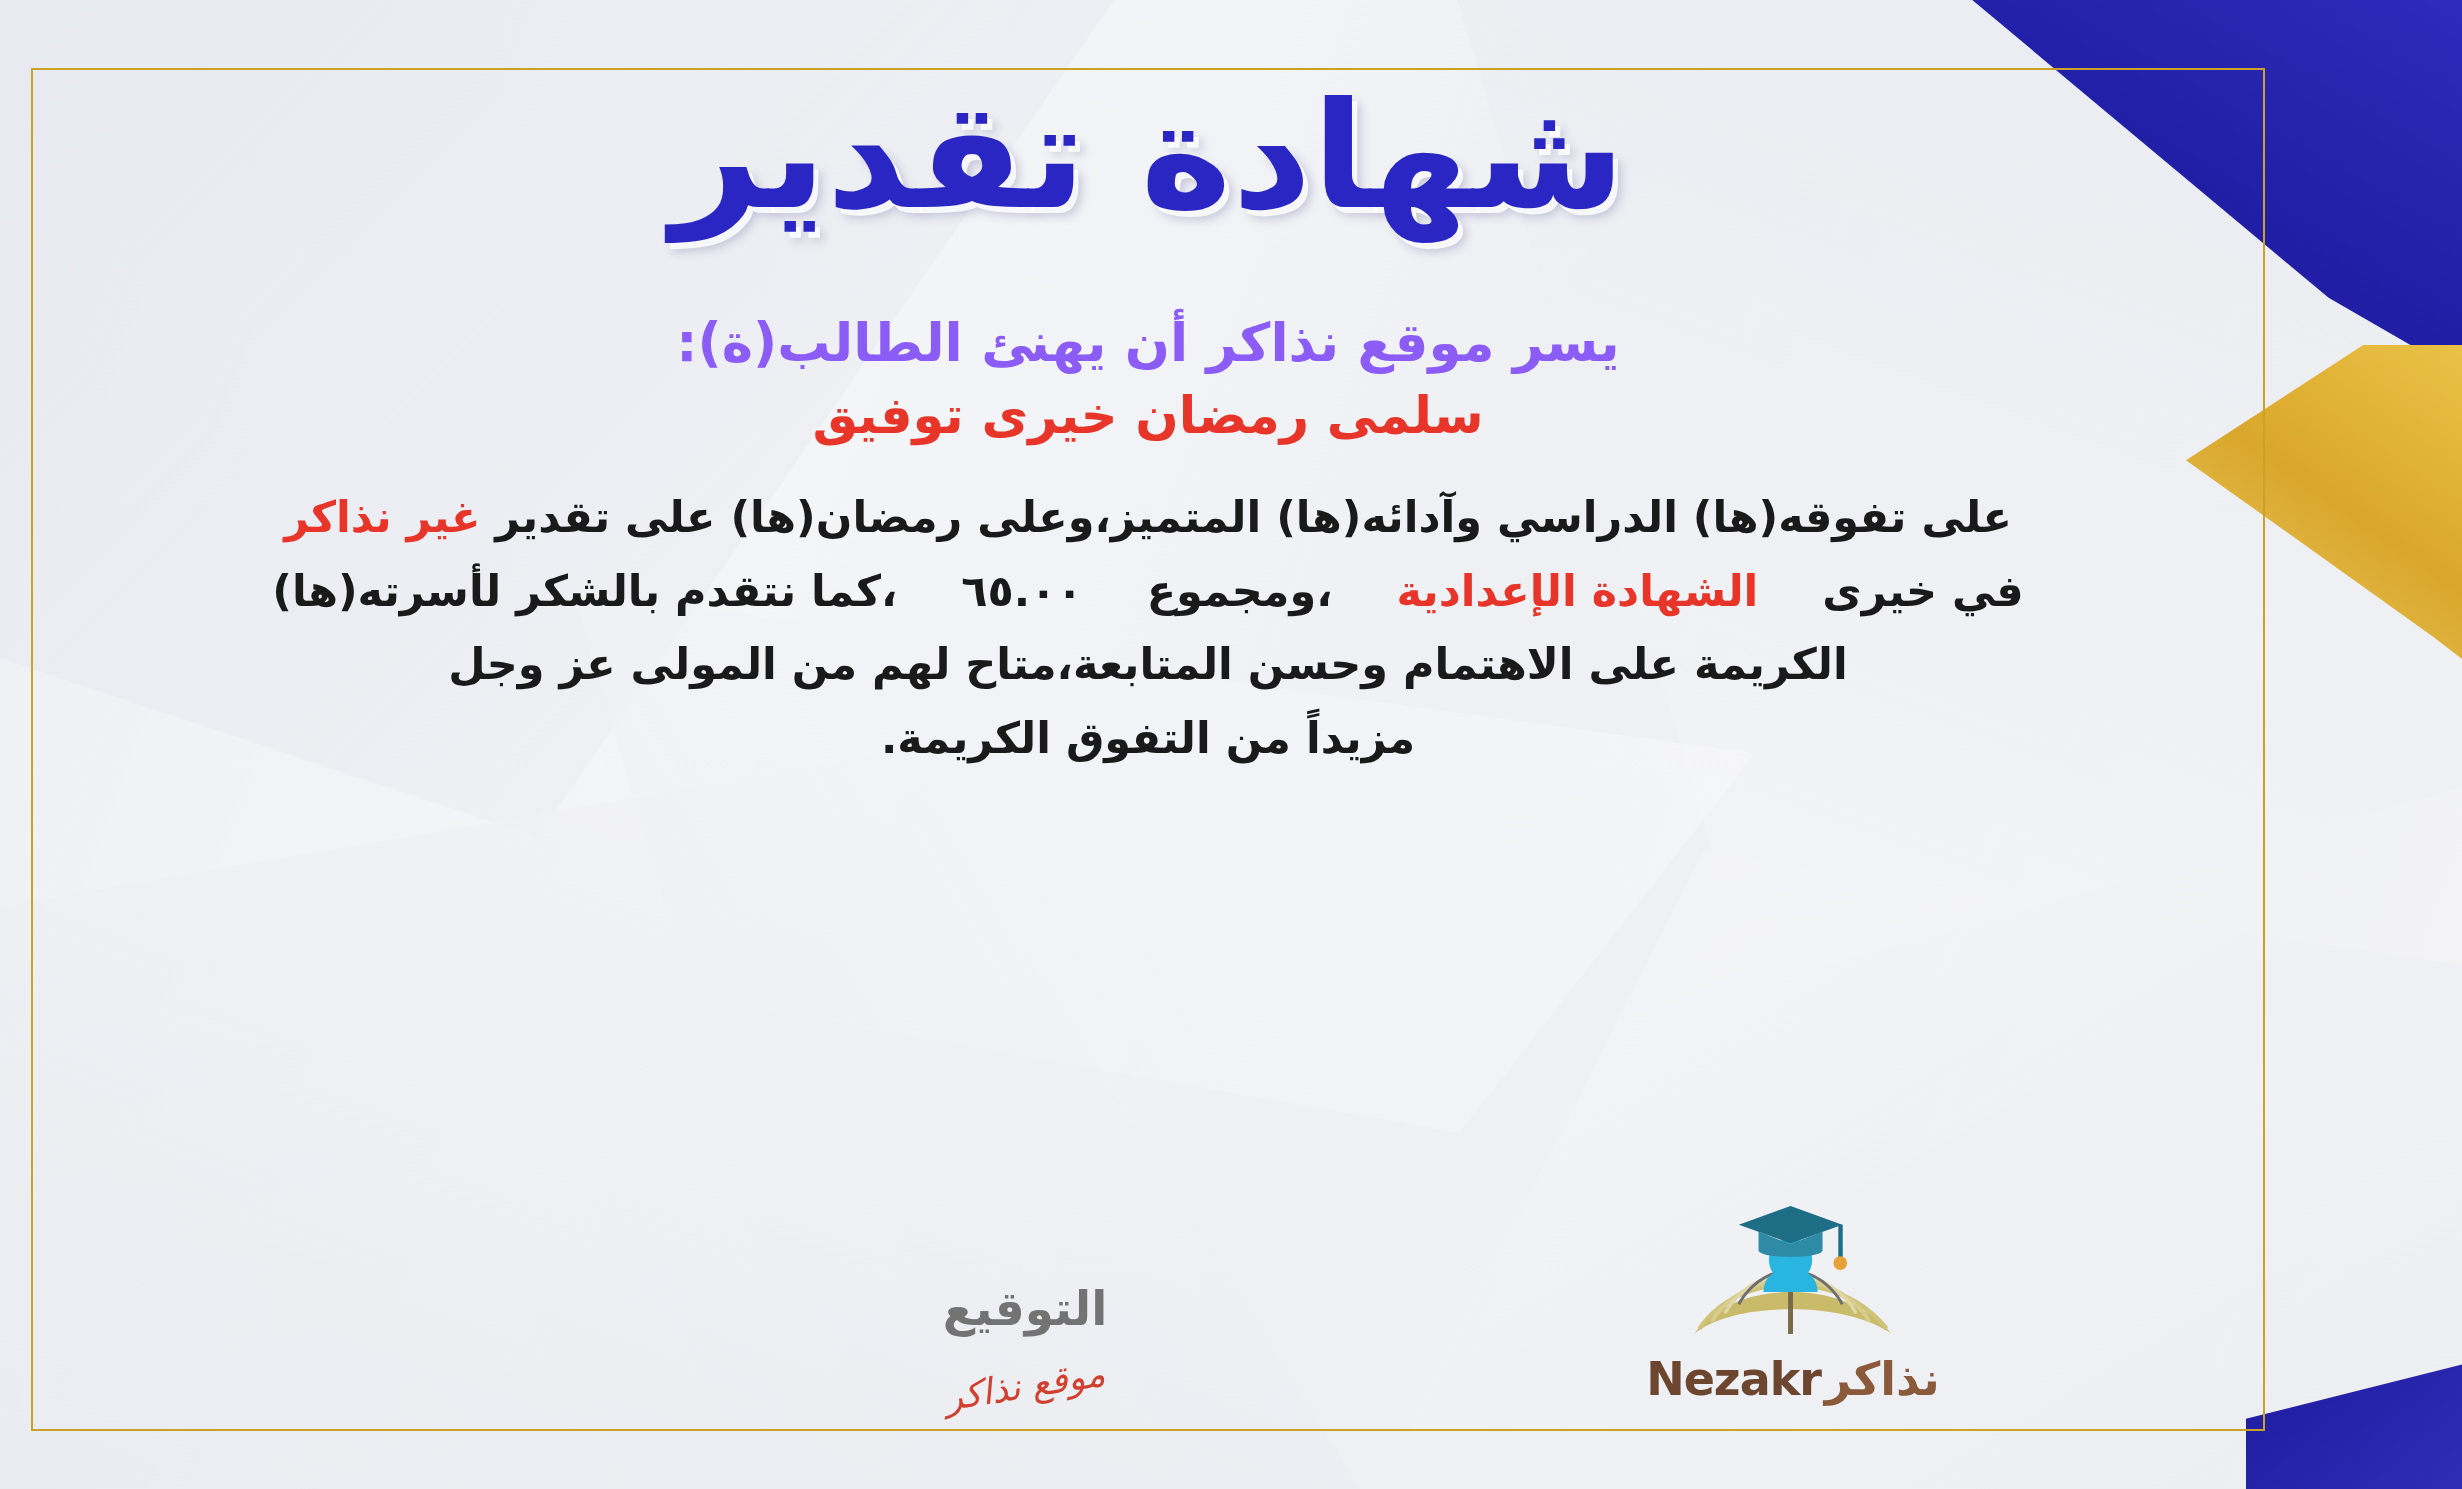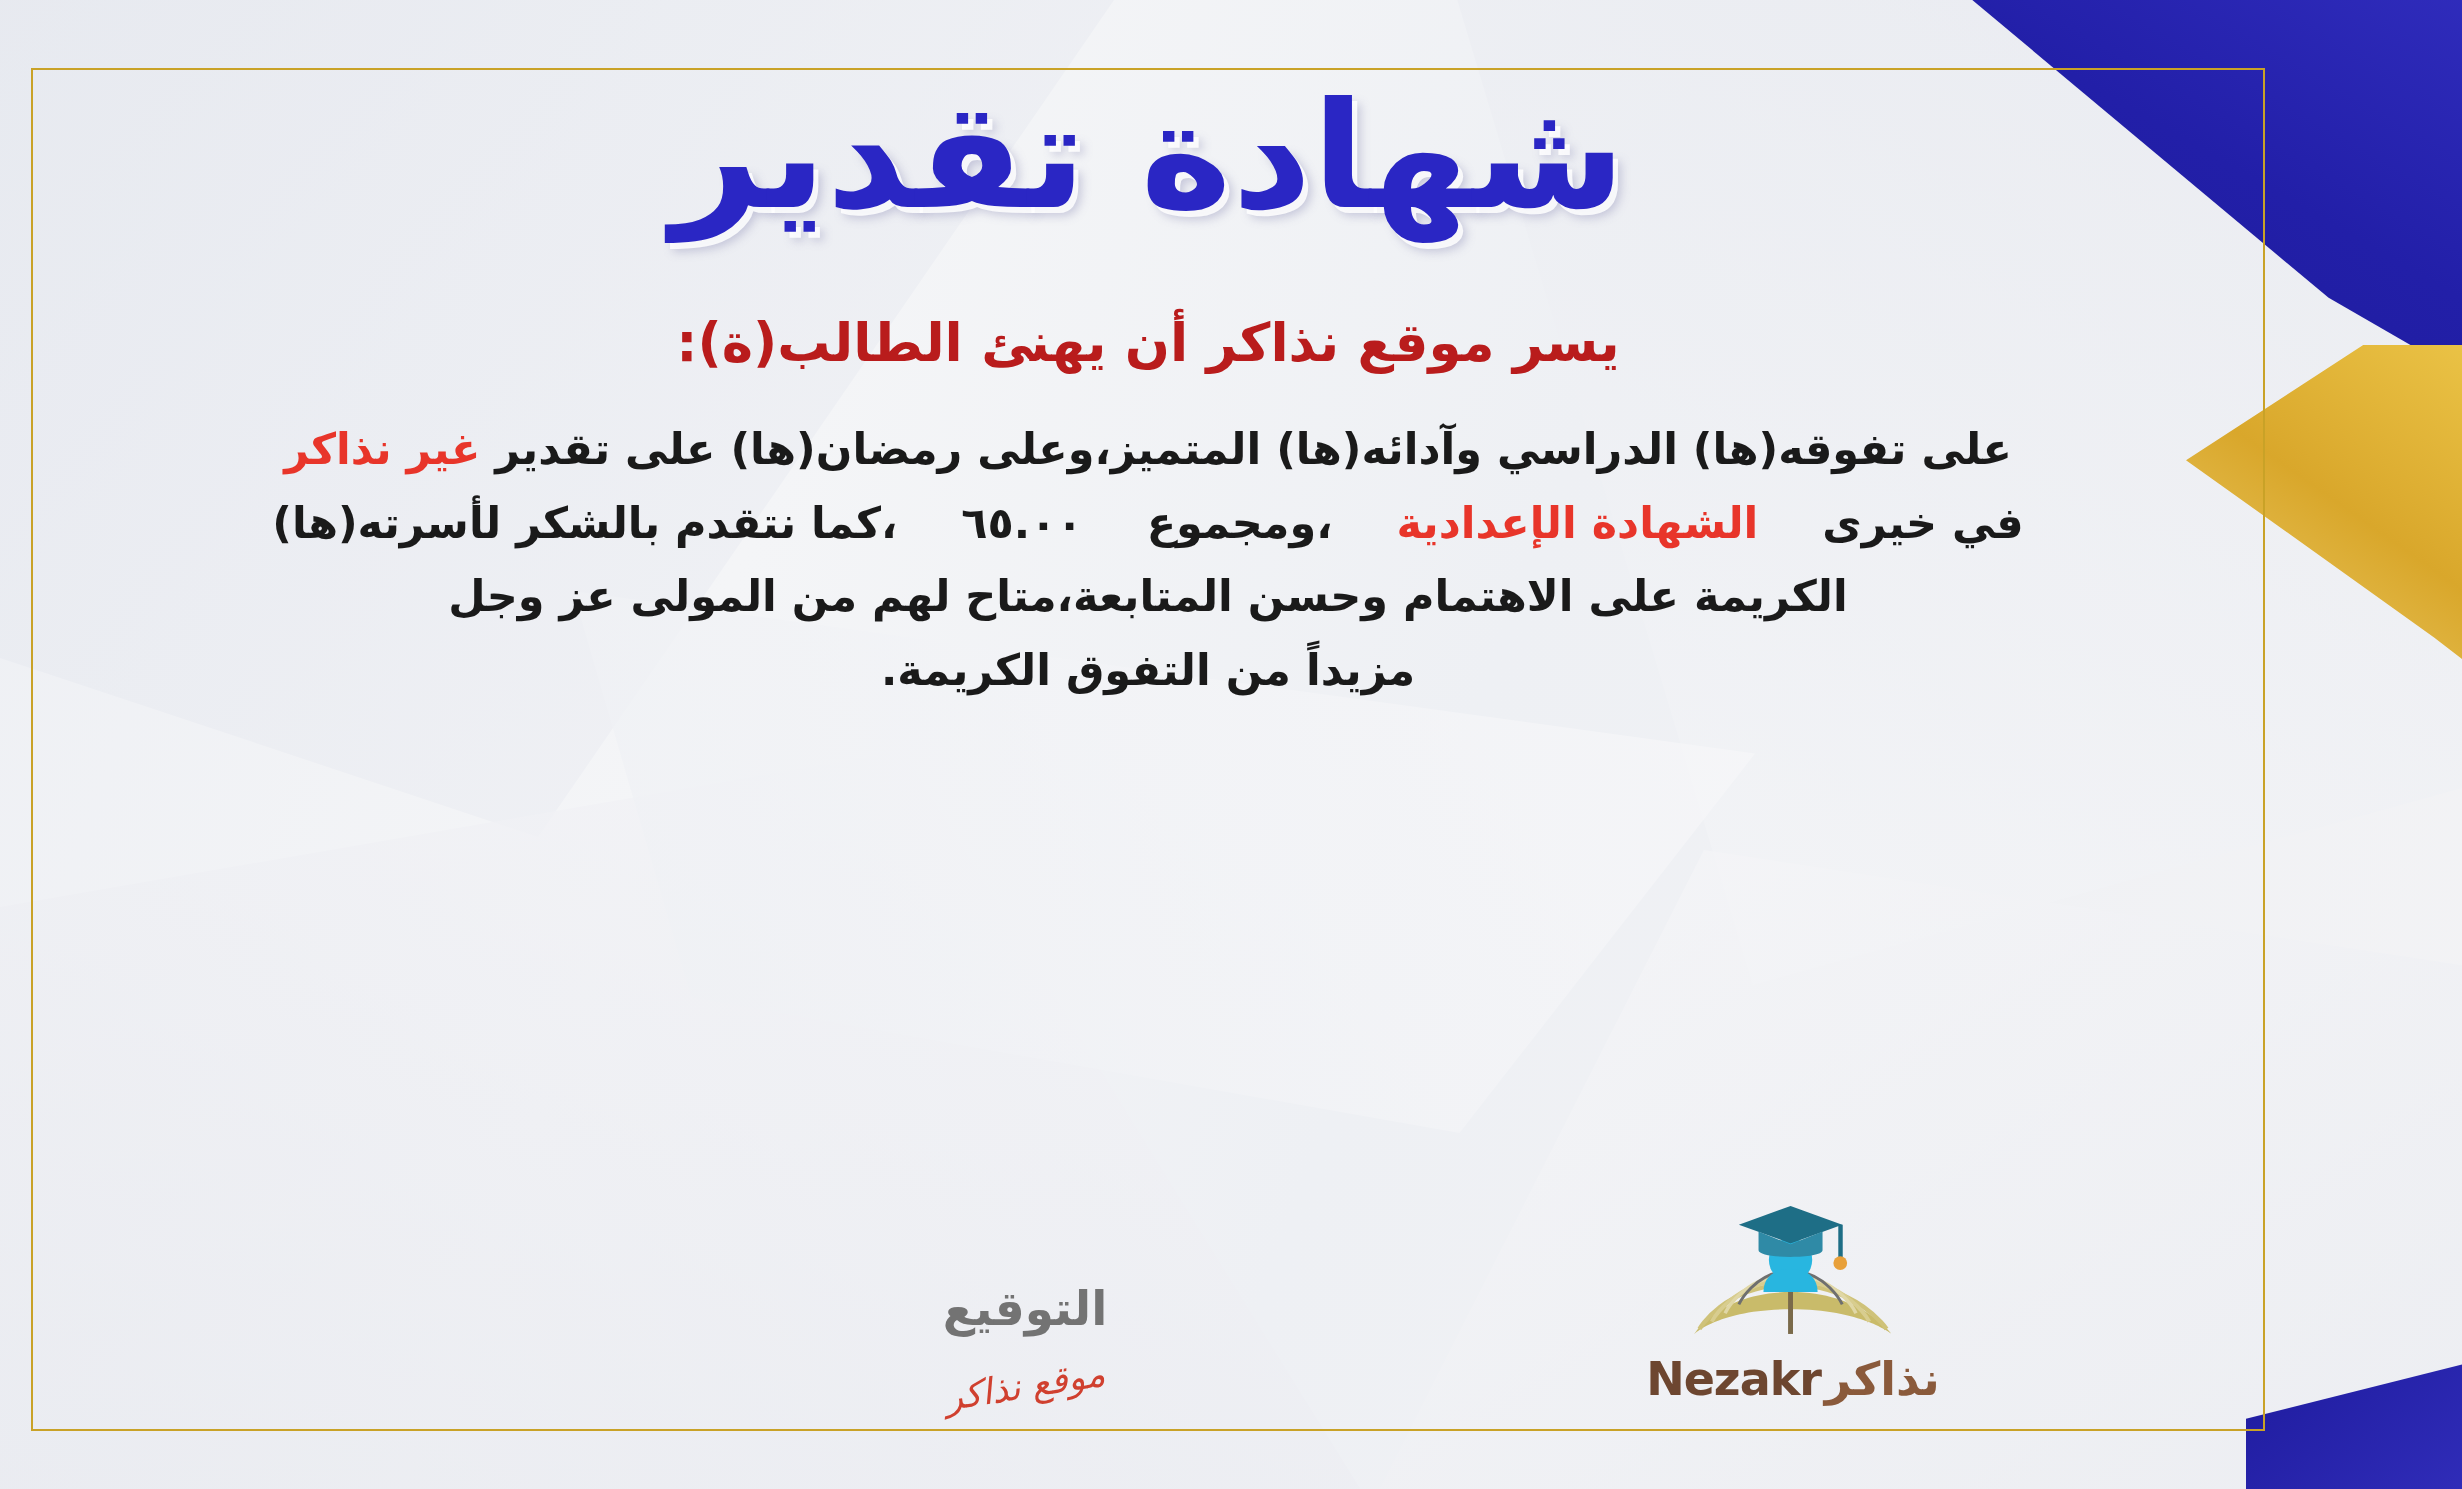--- a/index.html
+++ b/index.html
@@ -174,24 +174,24 @@
     color: #2a26c4;
     letter-spacing: -4.9px;
     line-height: 1.05;
     text-shadow: 4.9px 5.9px 0 rgba(255,255,255,0.85), 7.9px 8.9px 8.9px rgba(120,120,170,0.35);
     margin-bottom: 34px;
     transform: scaleX(1.05);
   }
 
   .line-congrats {
     font-size: 53px;
-    color: #b91c1c;
+    color: #8b5cf6;
     font-weight: 600;
     margin-top: 44px;
-    margin-bottom: 43px;
+    margin-bottom: 13px;
     letter-spacing: -0.5px;
   }
 
   .student-name {
     font-size: 51px;
     color: #e8352a;
     font-weight: 700;
     margin-bottom: 39px;
     letter-spacing: -0.5px;
   }
@@ -298,20 +298,21 @@
   </div>
 
   <div class="frame"></div>
 
   <div class="content">
 
     <div class="title">شهادة تقدير</div>
 
     <div class="line-congrats">يسر موقع نذاكر أن يهنئ الطالب(ة):</div>
 
+    <div class="student-name">سلمى رمضان خيرى توفيق</div>
 
     <div class="body-block">
       <p>
         <span>على تفوقه(ها) الدراسي وآدائه(ها) المتميز،وعلى رمضان(ها) على تقدير</span>
         <span class="hl">غير نذاكر</span>
       </p>
       <p>
         <span>في خيرى</span>
         <span class="gap"></span>
         <span class="hl">الشهادة الإعدادية</span>

